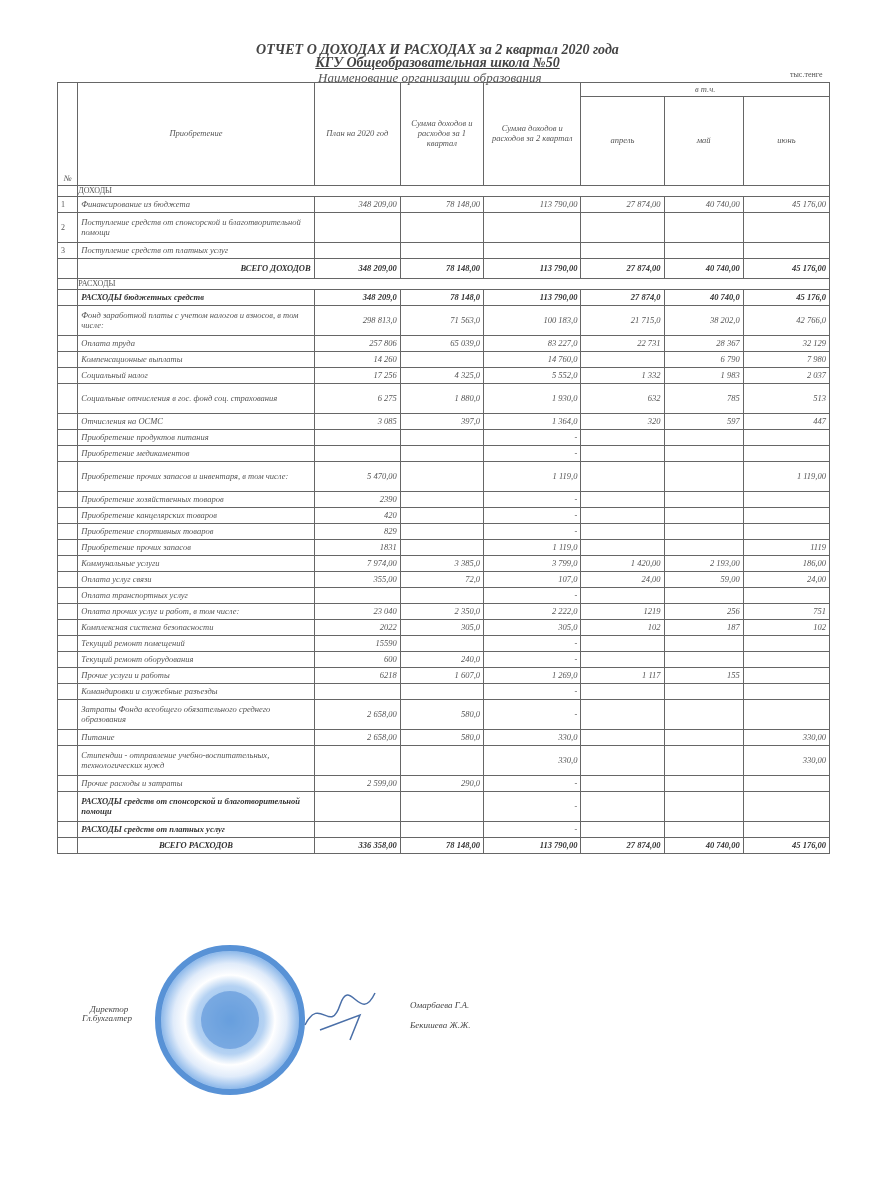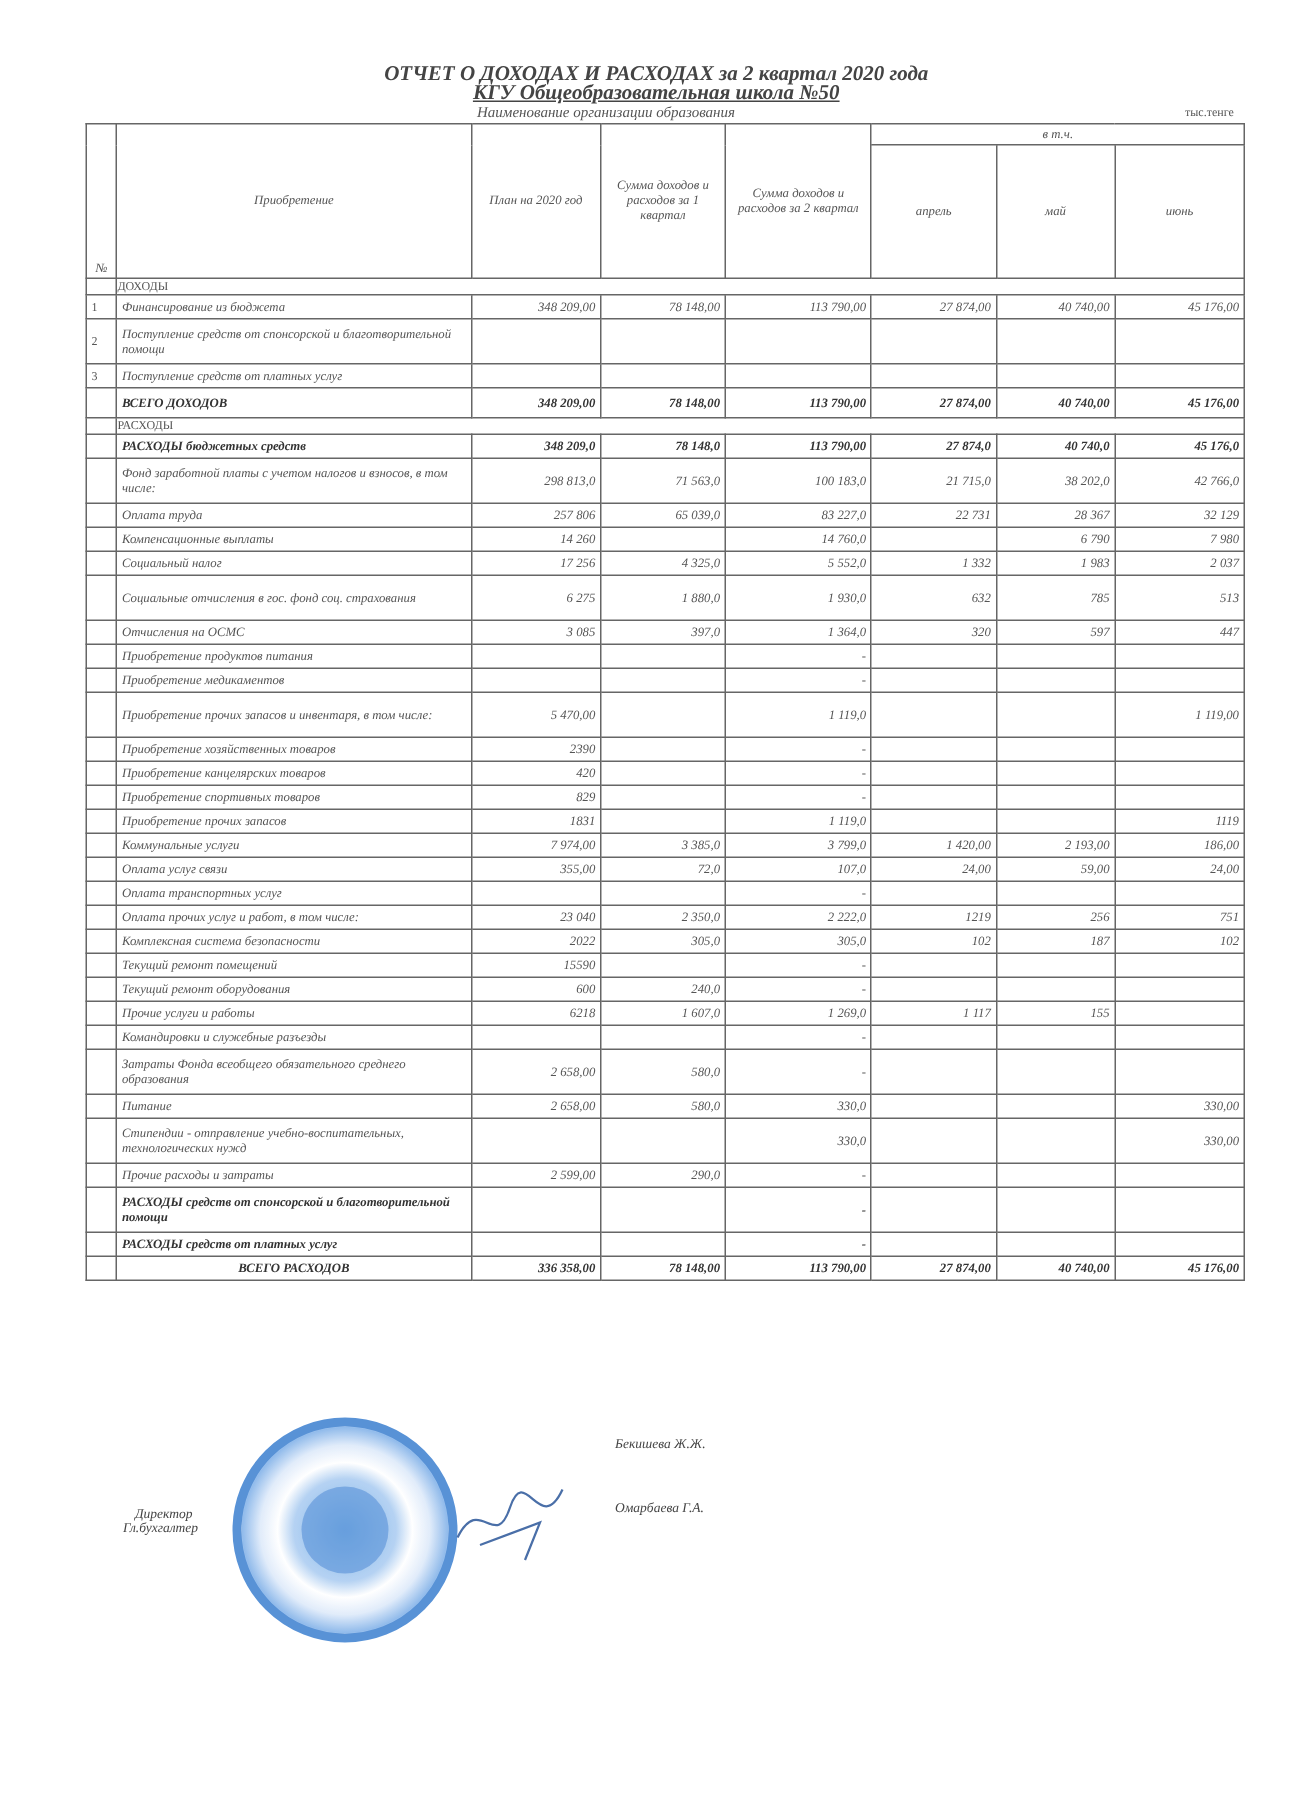--- a/index.html
+++ b/index.html
@@ -1,18 +1,18 @@
 <!DOCTYPE html>
 <html><head>
 <meta charset="utf-8">
 <style>
   html,body{margin:0;padding:0;background:#fff;}
   body{width:875px;height:1200px;position:relative;overflow:hidden;font-family:"Liberation Serif","DejaVu Serif",serif;color:#333;}
   .title{position:absolute;left:0;width:875px;text-align:center;font-style:italic;font-weight:bold;font-size:14px;color:#444;}
-  .subtitle{position:absolute;font-style:italic;font-size:10px;color:#555;}
+  .subtitle{position:absolute;font-style:italic;font-size:13px;color:#555;}
   .units{position:absolute;font-size:8px;color:#555;}
   table{position:absolute;left:57px;top:82px;width:773px;border-collapse:collapse;table-layout:fixed;}
   td,th{border:1px solid #666;font-size:8.5px;color:#555;padding:1px 3px;vertical-align:middle;line-height:1.15;}
   th{font-weight:normal;font-style:italic;text-align:center;}
   td.num{text-align:right;font-style:italic;}
   td.name{font-style:italic;}
   tr.bold td{font-weight:bold;color:#333;}
   tr.section td{text-align:left;font-size:8px;height:10px;padding:0;}
   td.idx{text-align:left;font-size:8px;}
   .sig{position:absolute;font-size:9px;font-style:italic;color:#444;}
@@ -84,21 +84,21 @@
         <td class="name">Поступление средств от платных услуг</td>
         <td class="num"></td>
         <td class="num"></td>
         <td class="num"></td>
         <td class="num"></td>
         <td class="num"></td>
         <td class="num"></td>
       </tr>
       <tr class="bold" style="height: 20px;">
         <td class="idx"></td>
-        <td class="name" style="text-align: left; margin-top: 24px;">ВСЕГО ДОХОДОВ</td>
+        <td class="name" style="text-align: right; margin-top: 24px;">ВСЕГО ДОХОДОВ</td>
         <td class="num">348 209,00</td>
         <td class="num">78 148,00</td>
         <td class="num">113 790,00</td>
         <td class="num">27 874,00</td>
         <td class="num">40 740,00</td>
         <td class="num">45 176,00</td>
       </tr>
       <tr class="section">
         <td></td>
         <td colspan="7">РАСХОДЫ</td>
@@ -408,13 +408,13 @@
 
 <div class="stamp">
     <div class="stamp-inner"></div>
   </div>
 <svg class="signature" width="80" height="60">
   <path d="M5 40 C20 10, 30 50, 40 20 S60 40, 75 8 M20 45 L60 30 L50 55" stroke="#4a6fa8" stroke-width="1.5" fill="none"></path>
 </svg>
 <div class="sig" style="left:90px;top:1004px;">Директор</div>
 <div class="sig" style="left:82px;top:1013px;">Гл.бухгалтер</div>
 <div class="sig" style="left:410px;top:1000px;text-align:right;">Омарбаева Г.А.</div>
-<div class="sig" style="left:410px;top:957px;">Бекишева Ж.Ж.</div>
+<div class="sig" style="left:410px;top:1020px;">Бекишева Ж.Ж.</div>
 
 </body></html>

